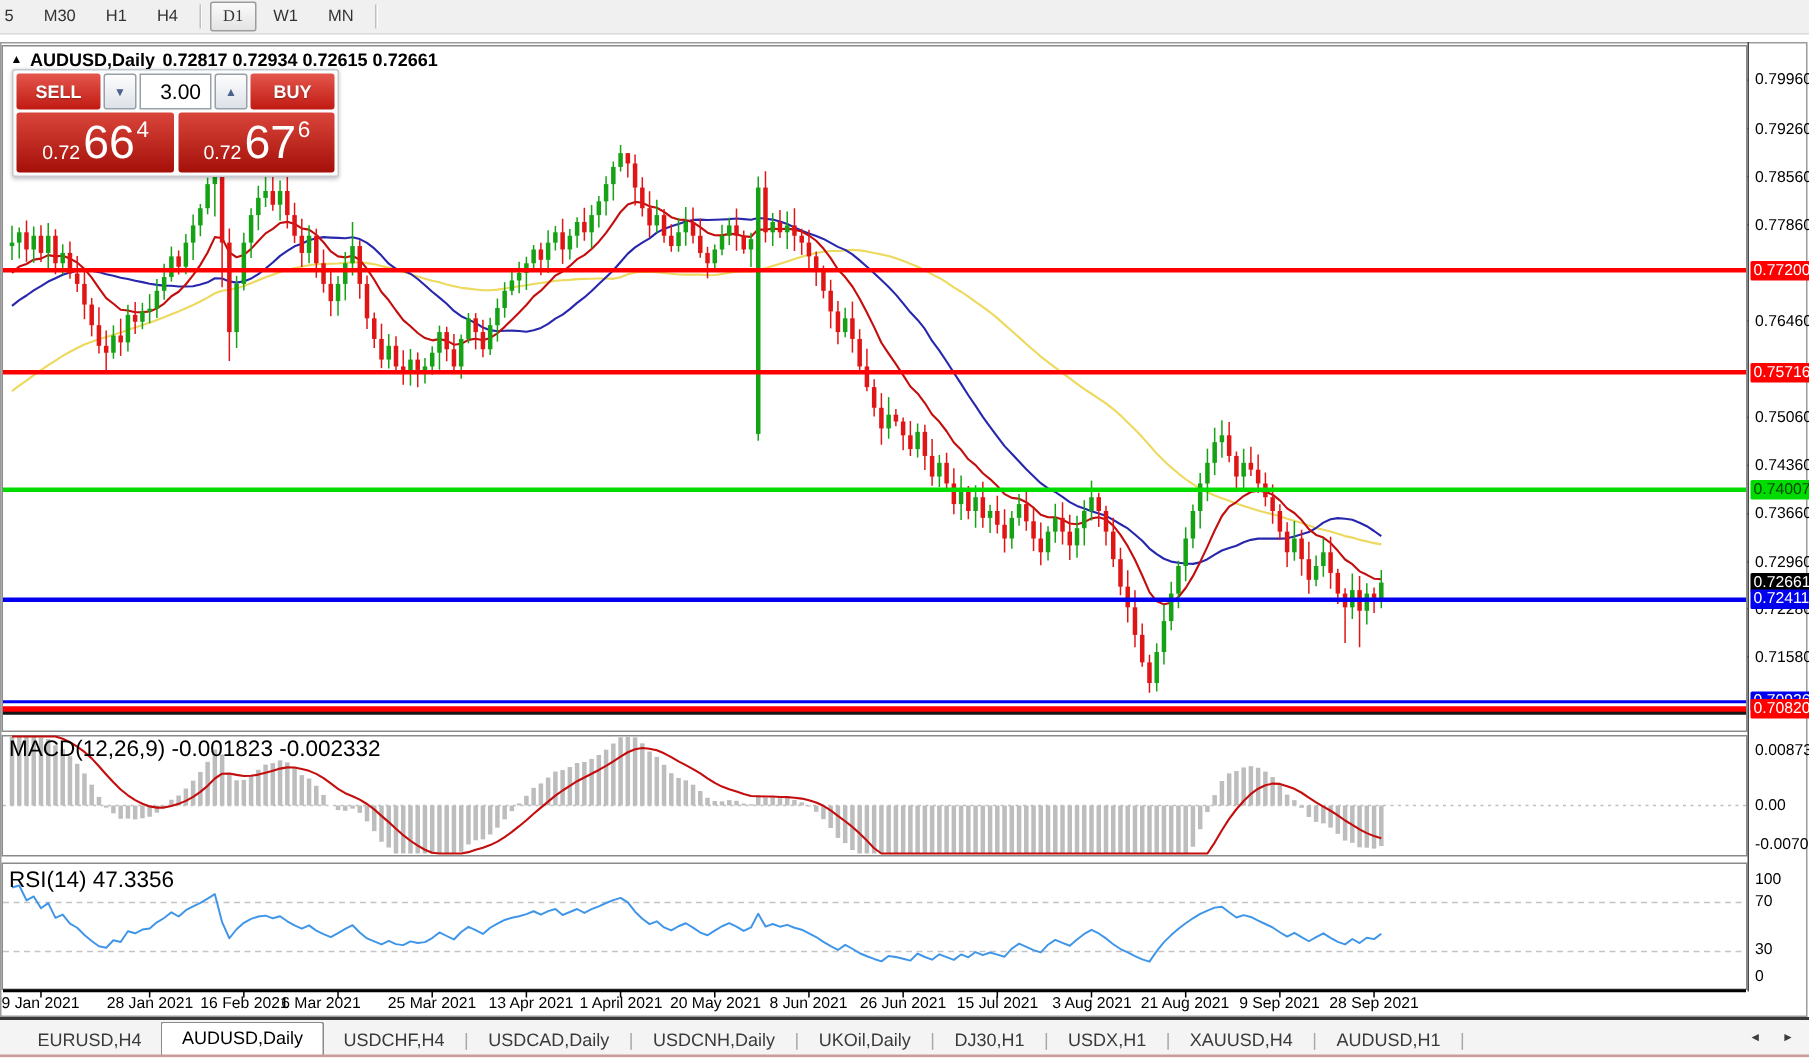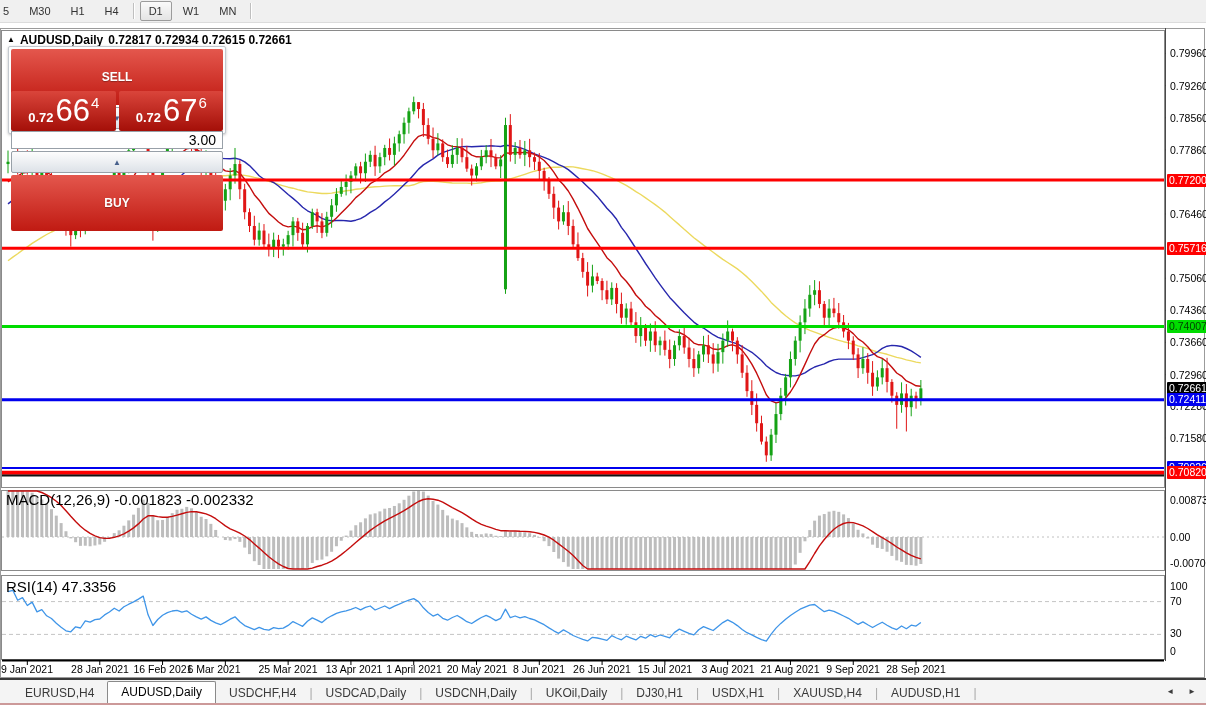--- a/index.html
+++ b/index.html
@@ -4,52 +4,52 @@
 <style>
   html,body{margin:0;padding:0;background:#fff;}
   .app{position:relative;width:1206px;height:705px;background:#fff;overflow:hidden;
        font-family:"Liberation Sans",sans-serif;-webkit-font-smoothing:antialiased;}
   
   .toolbar{position:absolute;top:0;left:0;right:0;height:22px;background:#f0f0f0;
            border-bottom:1px solid #dcdcdc;display:flex;align-items:center;}
   .tf-btn{height:18px;line-height:18px;padding:0 8px;font-size:11px;color:#333;
           border:1px solid transparent;margin:0 1px;border-radius:2px;}
   .tf-btn.first{padding-left:2px;margin-left:0;}
-  .tf-btn.active{background:linear-gradient(#fafafa,#e4e4e4);border:1px solid #9c9c9c;}
+  .tf-btn.active{background:linear-gradient(#fafafa,#e4e4e4);border:1px solid #9c9c9c;font-family:Liberation Serif, serif;}
   .tf-sep{width:1px;height:16px;background:#bfbfbf;border-right:1px solid #fff;margin:0 4px;}
   
   .chart-window{position:absolute;top:28px;left:0;width:1205px;height:650px;
                 border:1px solid #9b9b9b;box-sizing:border-box;background:#fff;}
   #csvg{position:absolute;top:28px;left:0;}
   .chart-title{position:absolute;left:7px;top:33px;display:flex;align-items:center;
                font-size:12px;font-weight:700;color:#000;gap:5px;z-index:6;}
   .chart-title .tri{font-size:8px;line-height:10px;color:#000;}
   .axlbl{position:absolute;left:1170px;font-size:10.5px;color:#000;line-height:13px;white-space:nowrap;z-index:4;}
   .lvlbl{position:absolute;left:1167px;font-size:10.5px;line-height:13px;padding:0 2px;
          white-space:nowrap;z-index:5;border-radius:1px;}
   .dtlbl{position:absolute;top:663px;font-size:10.5px;color:#000;white-space:nowrap;
          transform:translateX(-50%);z-index:4;}
   .ind-label{position:absolute;font-size:15px;color:#000;z-index:5;}
   
   .tp{position:absolute;left:8px;top:46px;width:218px;background:#fdfdfd;
       border:1px solid #c3c9cf;border-radius:2px;padding:2px;z-index:7;
       box-shadow:0 1px 3px rgba(0,0,0,.25);box-sizing:border-box;}
-  .tp-row1{display:flex;height:40px;gap:2px;flex-direction:column;}
+  .tp-row1{display:flex;height:24px;gap:2px;}
   .tp-btn{flex:0 0 56px;background:linear-gradient(#e4574d,#c01a12);color:#fff;font-size:12px;
           font-weight:700;display:flex;align-items:center;justify-content:center;border-radius:2px;
           text-shadow:0 1px 1px rgba(0,0,0,.3);}
   .tp-spin{flex:0 0 22px;background:linear-gradient(#fdfdfd,#dde2e8);border:1px solid #98a0a8;
            display:flex;align-items:center;justify-content:center;color:#47608c;font-size:8px;
            border-radius:2px;box-sizing:border-box;}
   .tp-vol{flex:1;border:1px solid #98a0a8;font-size:14px;font-family:"Liberation Sans",sans-serif;
           text-align:right;padding:0 6px 0 0;min-width:0;color:#000;}
   .tp-row2{display:flex;gap:3px;margin-top:2px;height:40px;}
   .pricebox{flex:1;background:linear-gradient(#da453b,#a40f08);color:#fff;display:flex;
             align-items:center;justify-content:center;border-radius:2px;}
-  .pb-prefix{font-size:13px;font-weight:700;margin-top:12px;margin-right:2px;}
+  .pb-prefix{font-size:13px;font-weight:400;margin-top:12px;margin-right:2px;}
   .pb-big{font-size:31px;font-weight:400;line-height:36px;}
   .pb-sup{font-size:15px;position:relative;top:-9px;left:1px;}
   
   .tabbar{position:absolute;left:0;right:0;top:678px;height:25px;background:#f4f4f4;
           border-top:2px solid #3a3a3a;display:flex;align-items:flex-end;padding-left:12px;
           box-sizing:border-box;}
   .tab{height:20px;line-height:20px;padding:0 13px;font-size:12px;color:#3a3a3a;white-space:nowrap;}
   .tab.active{background:#fff;border:1px solid #8a8a8a;border-bottom:1px solid #fff;height:21px;
               color:#000;border-radius:2px 2px 0 0;margin-bottom:-1px;}
   .tsep{color:#a8a8a8;font-size:12px;line-height:20px;}

